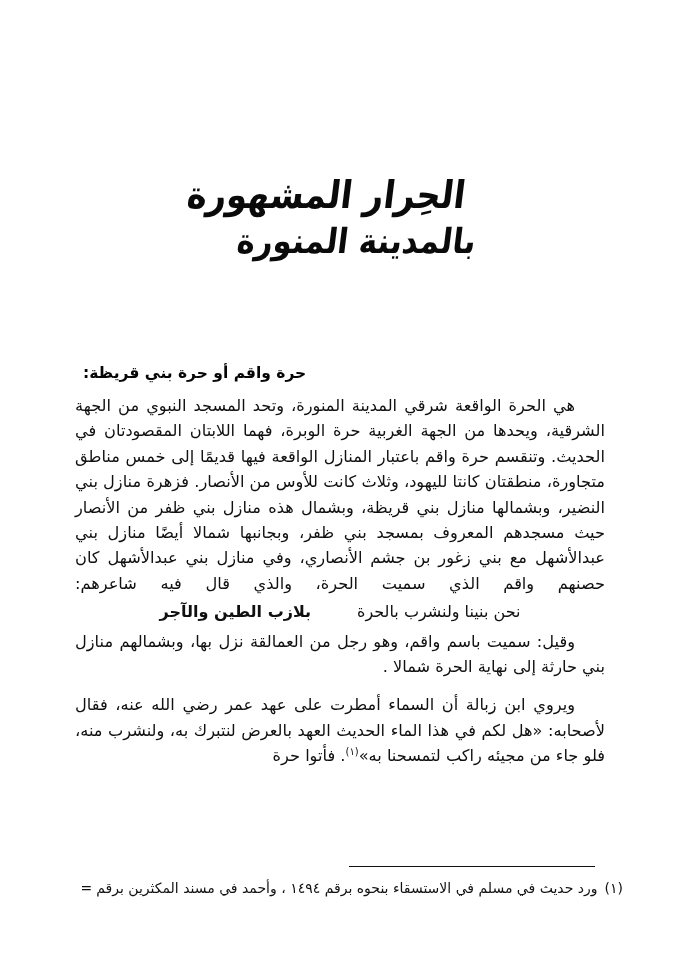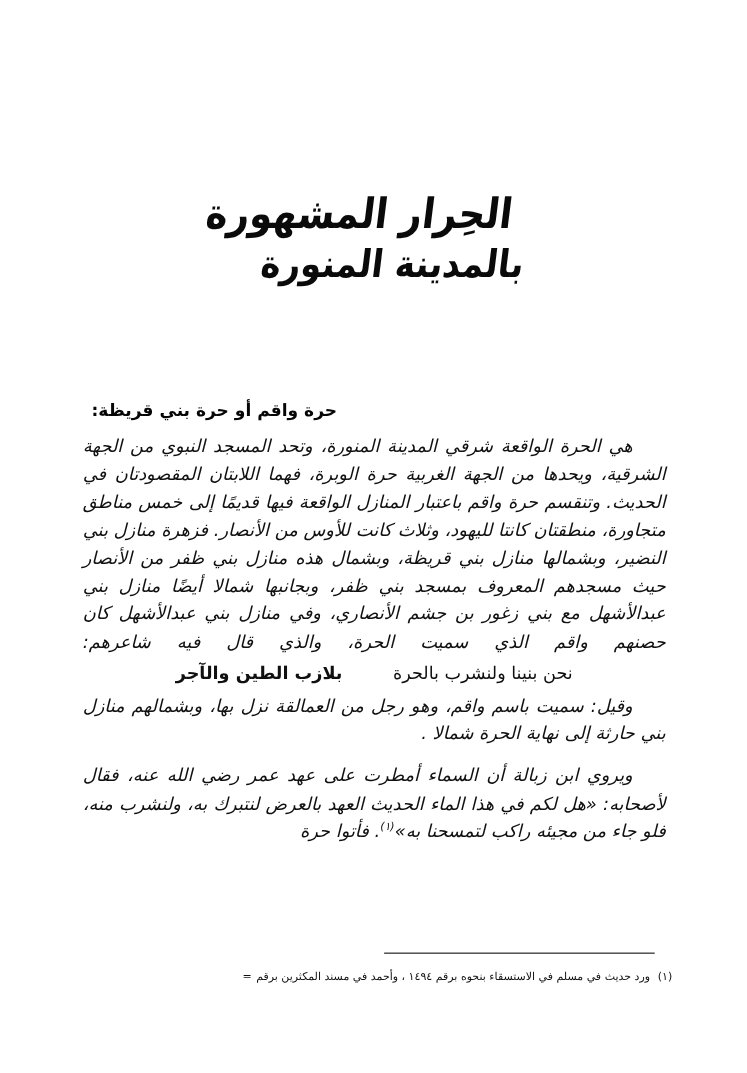--- a/index.html
+++ b/index.html
@@ -74,21 +74,21 @@
   }
   p.para {
     margin: 0 0 2px 0;
     font-size: 16.2px;
     line-height: 25.4px;
     text-align: justify;
     text-justify: inter-word;
     text-align-last: justify;
     color: #101010;
   }
-  p.para.indent { text-indent: 30px; font-style: italic; }
+  p.para.indent { text-indent: 30px; }
   p.para.last-natural { text-align-last: right; }
   p.para.gap-before { margin-top: 13px; }
 
   
   .verse {
     display: flex;
     flex-direction: row;
     justify-content: center;
     align-items: baseline;
     gap: 46px;
@@ -113,24 +113,24 @@
     position: absolute;
     top: 866px;
     right: 84px;
     width: 246px;
     height: 0;
     border-top: 1.4px solid #111111;
   }
   .footnote {
     position: absolute;
     top: 880px;
-    right: 68px;
+    right: 56px;
     width: 565px;
     direction: rtl;
-    font-size: 10px;
+    font-size: 14px;
     line-height: 17px;
     color: #111111;
     white-space: nowrap;
   }
   .fn-marker { margin-left: 7px; }
   .fn-cont { margin-right: 4px; }
 </style>
 </head>
 <body>
 

